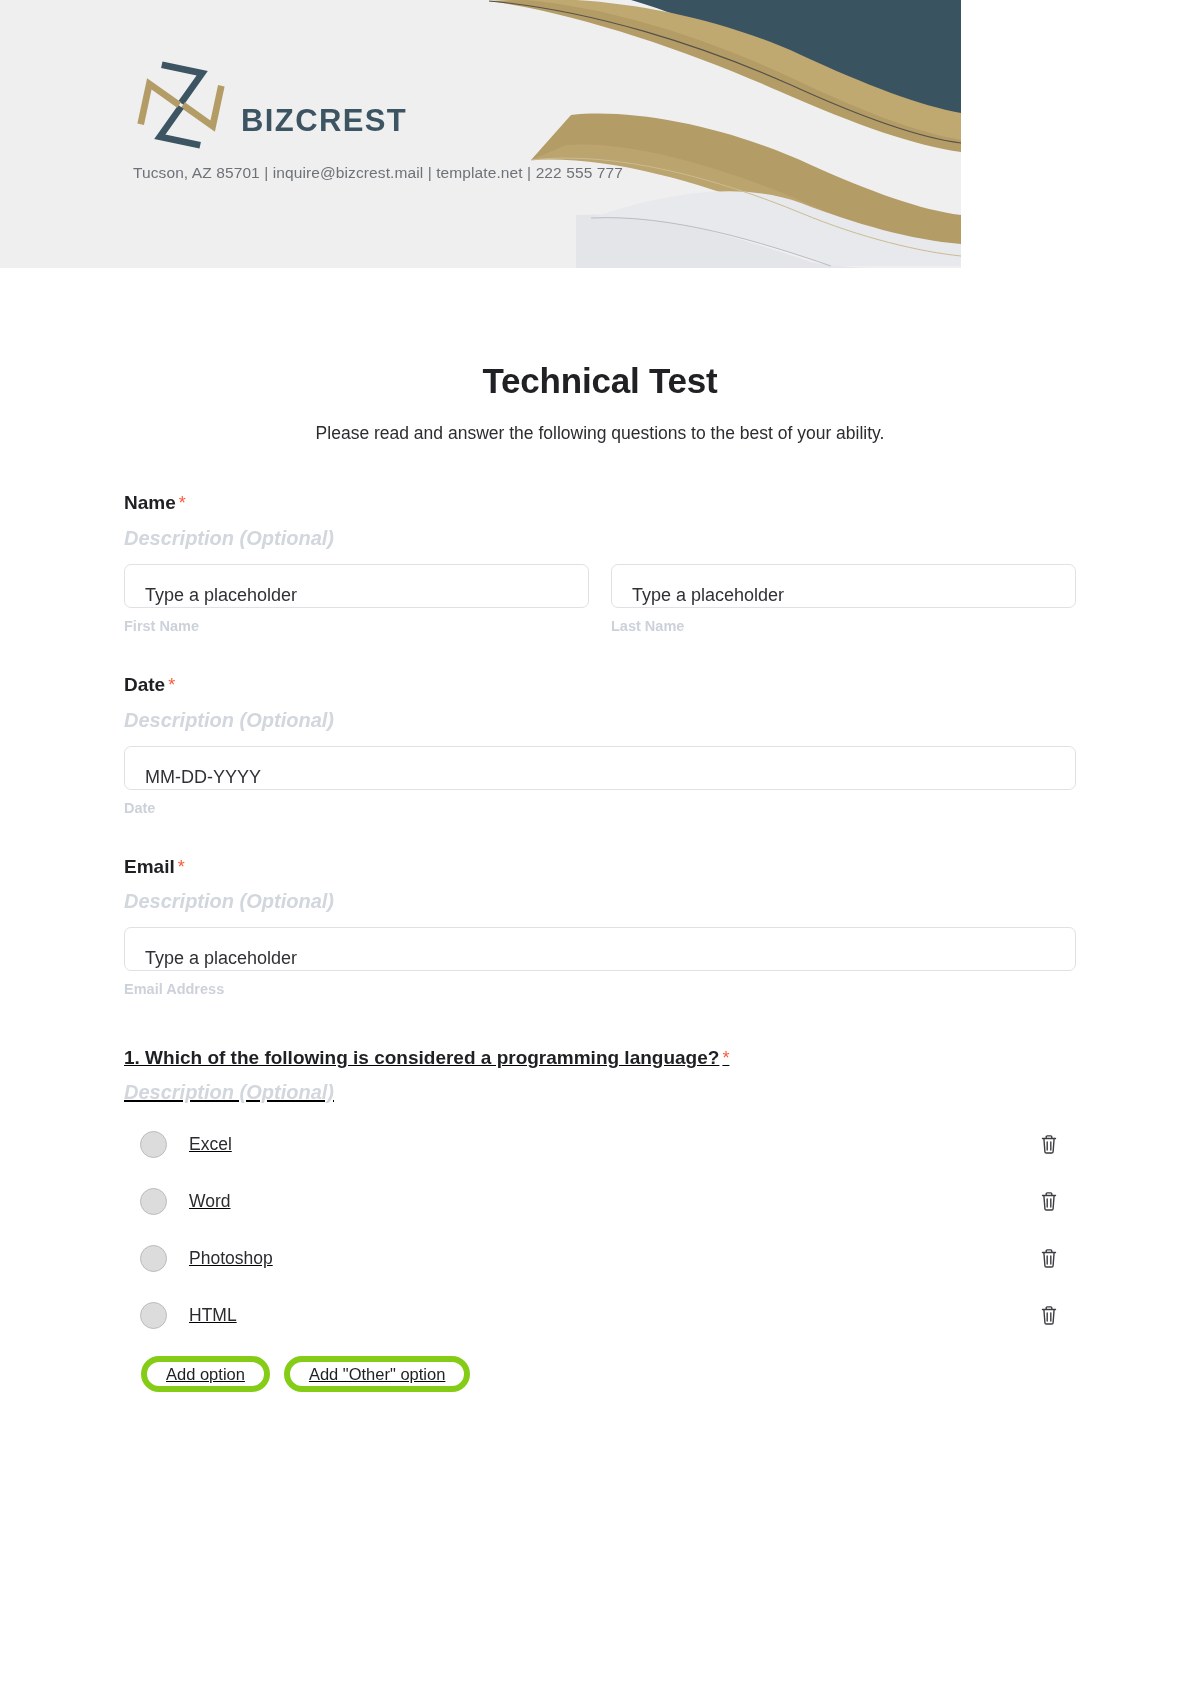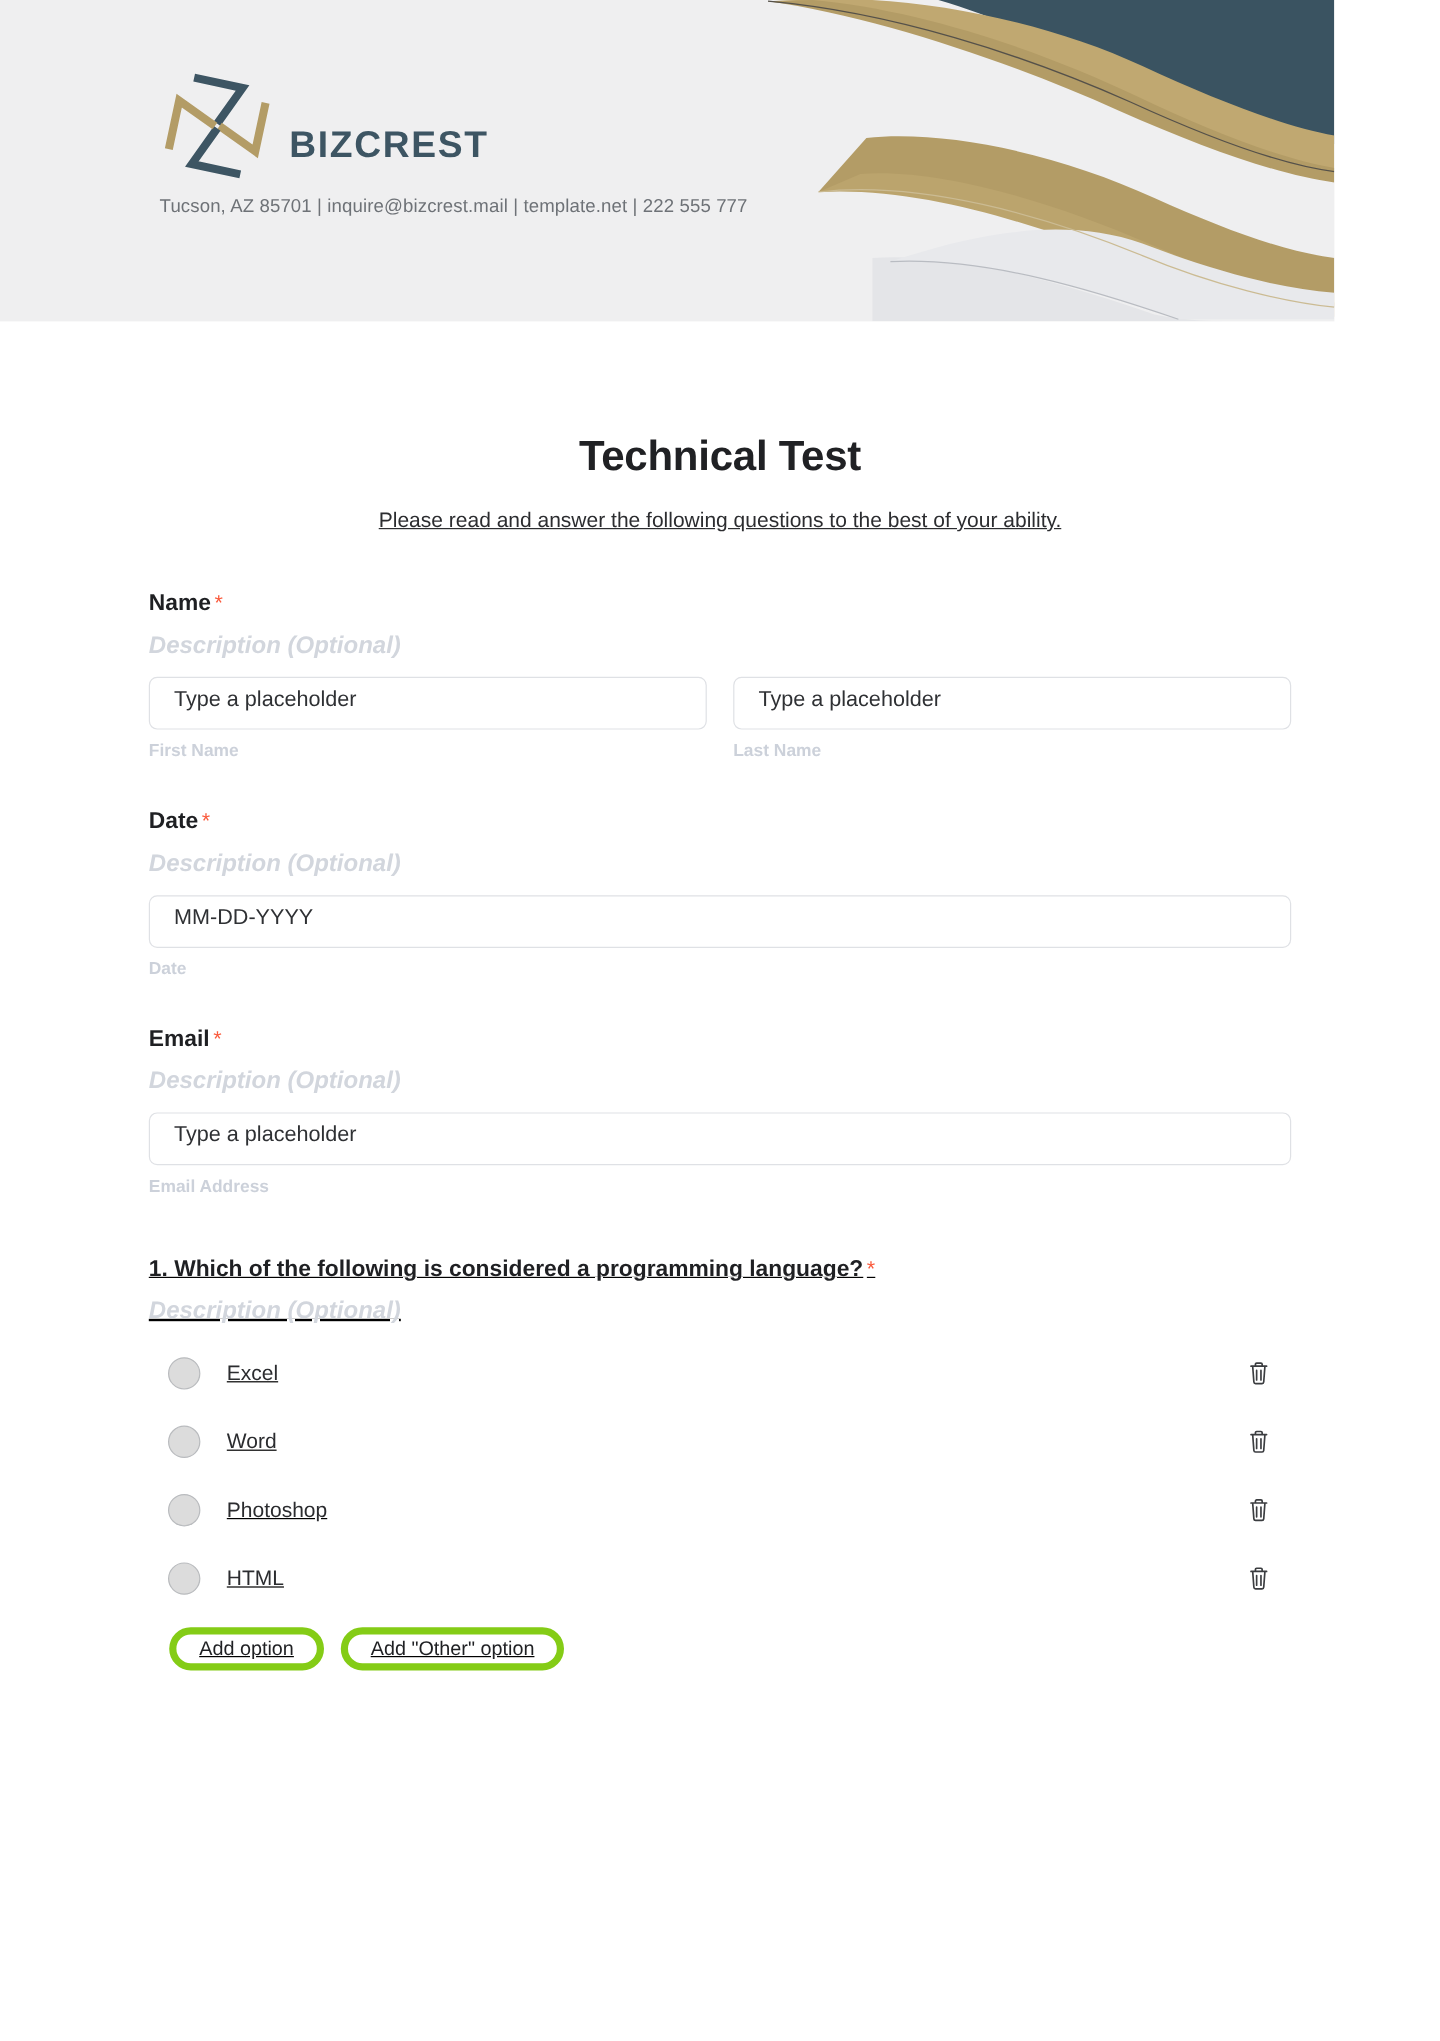--- a/index.html
+++ b/index.html
@@ -11,21 +11,21 @@
     height: 1701px;
     background: #ffffff;
     font-family: "Liberation Sans", sans-serif;
     overflow: hidden;
     position: relative;
   }
 
   
   .letterhead {
     position: relative;
-    width: 1112px;
+    width: 961px;
     height: 268px;
     background: #efeff0;
     overflow: hidden;
   }
   .letterhead-wave {
     position: absolute;
     top: 0;
     right: 0;
     width: 560px;
     height: 268px;
@@ -76,21 +76,20 @@
     font-size: 35px;
     font-weight: bold;
     color: #202124;
     letter-spacing: -0.2px;
   }
   .form-subtitle {
     margin: 22px 0 0 0;
     text-align: center;
     font-size: 17.5px;
     color: #2c2d30;
-    text-decoration: underline;
   }
 
   .fields {
     margin-top: 48px;
     padding: 0 124px 0 124px;
   }
   .field-block {
     margin-bottom: 40px;
   }
   .field-label {
@@ -119,21 +118,21 @@
   }
   .text-input {
     flex: 1 1 0;
     height: 44px;
     border: 1px solid #dfe1e5;
     border-radius: 7px;
     background: #fff;
     box-sizing: border-box;
     display: flex;
     align-items: flex-end;
-    padding: 0 20px 15px 20px;
+    padding: 0 20px 2px 20px;
     overflow: hidden;
   }
   .text-input .val {
     font-size: 18px;
     color: #2f3134;
     line-height: 20px;
     white-space: nowrap;
   }
   .sub-labels {
     display: flex;

